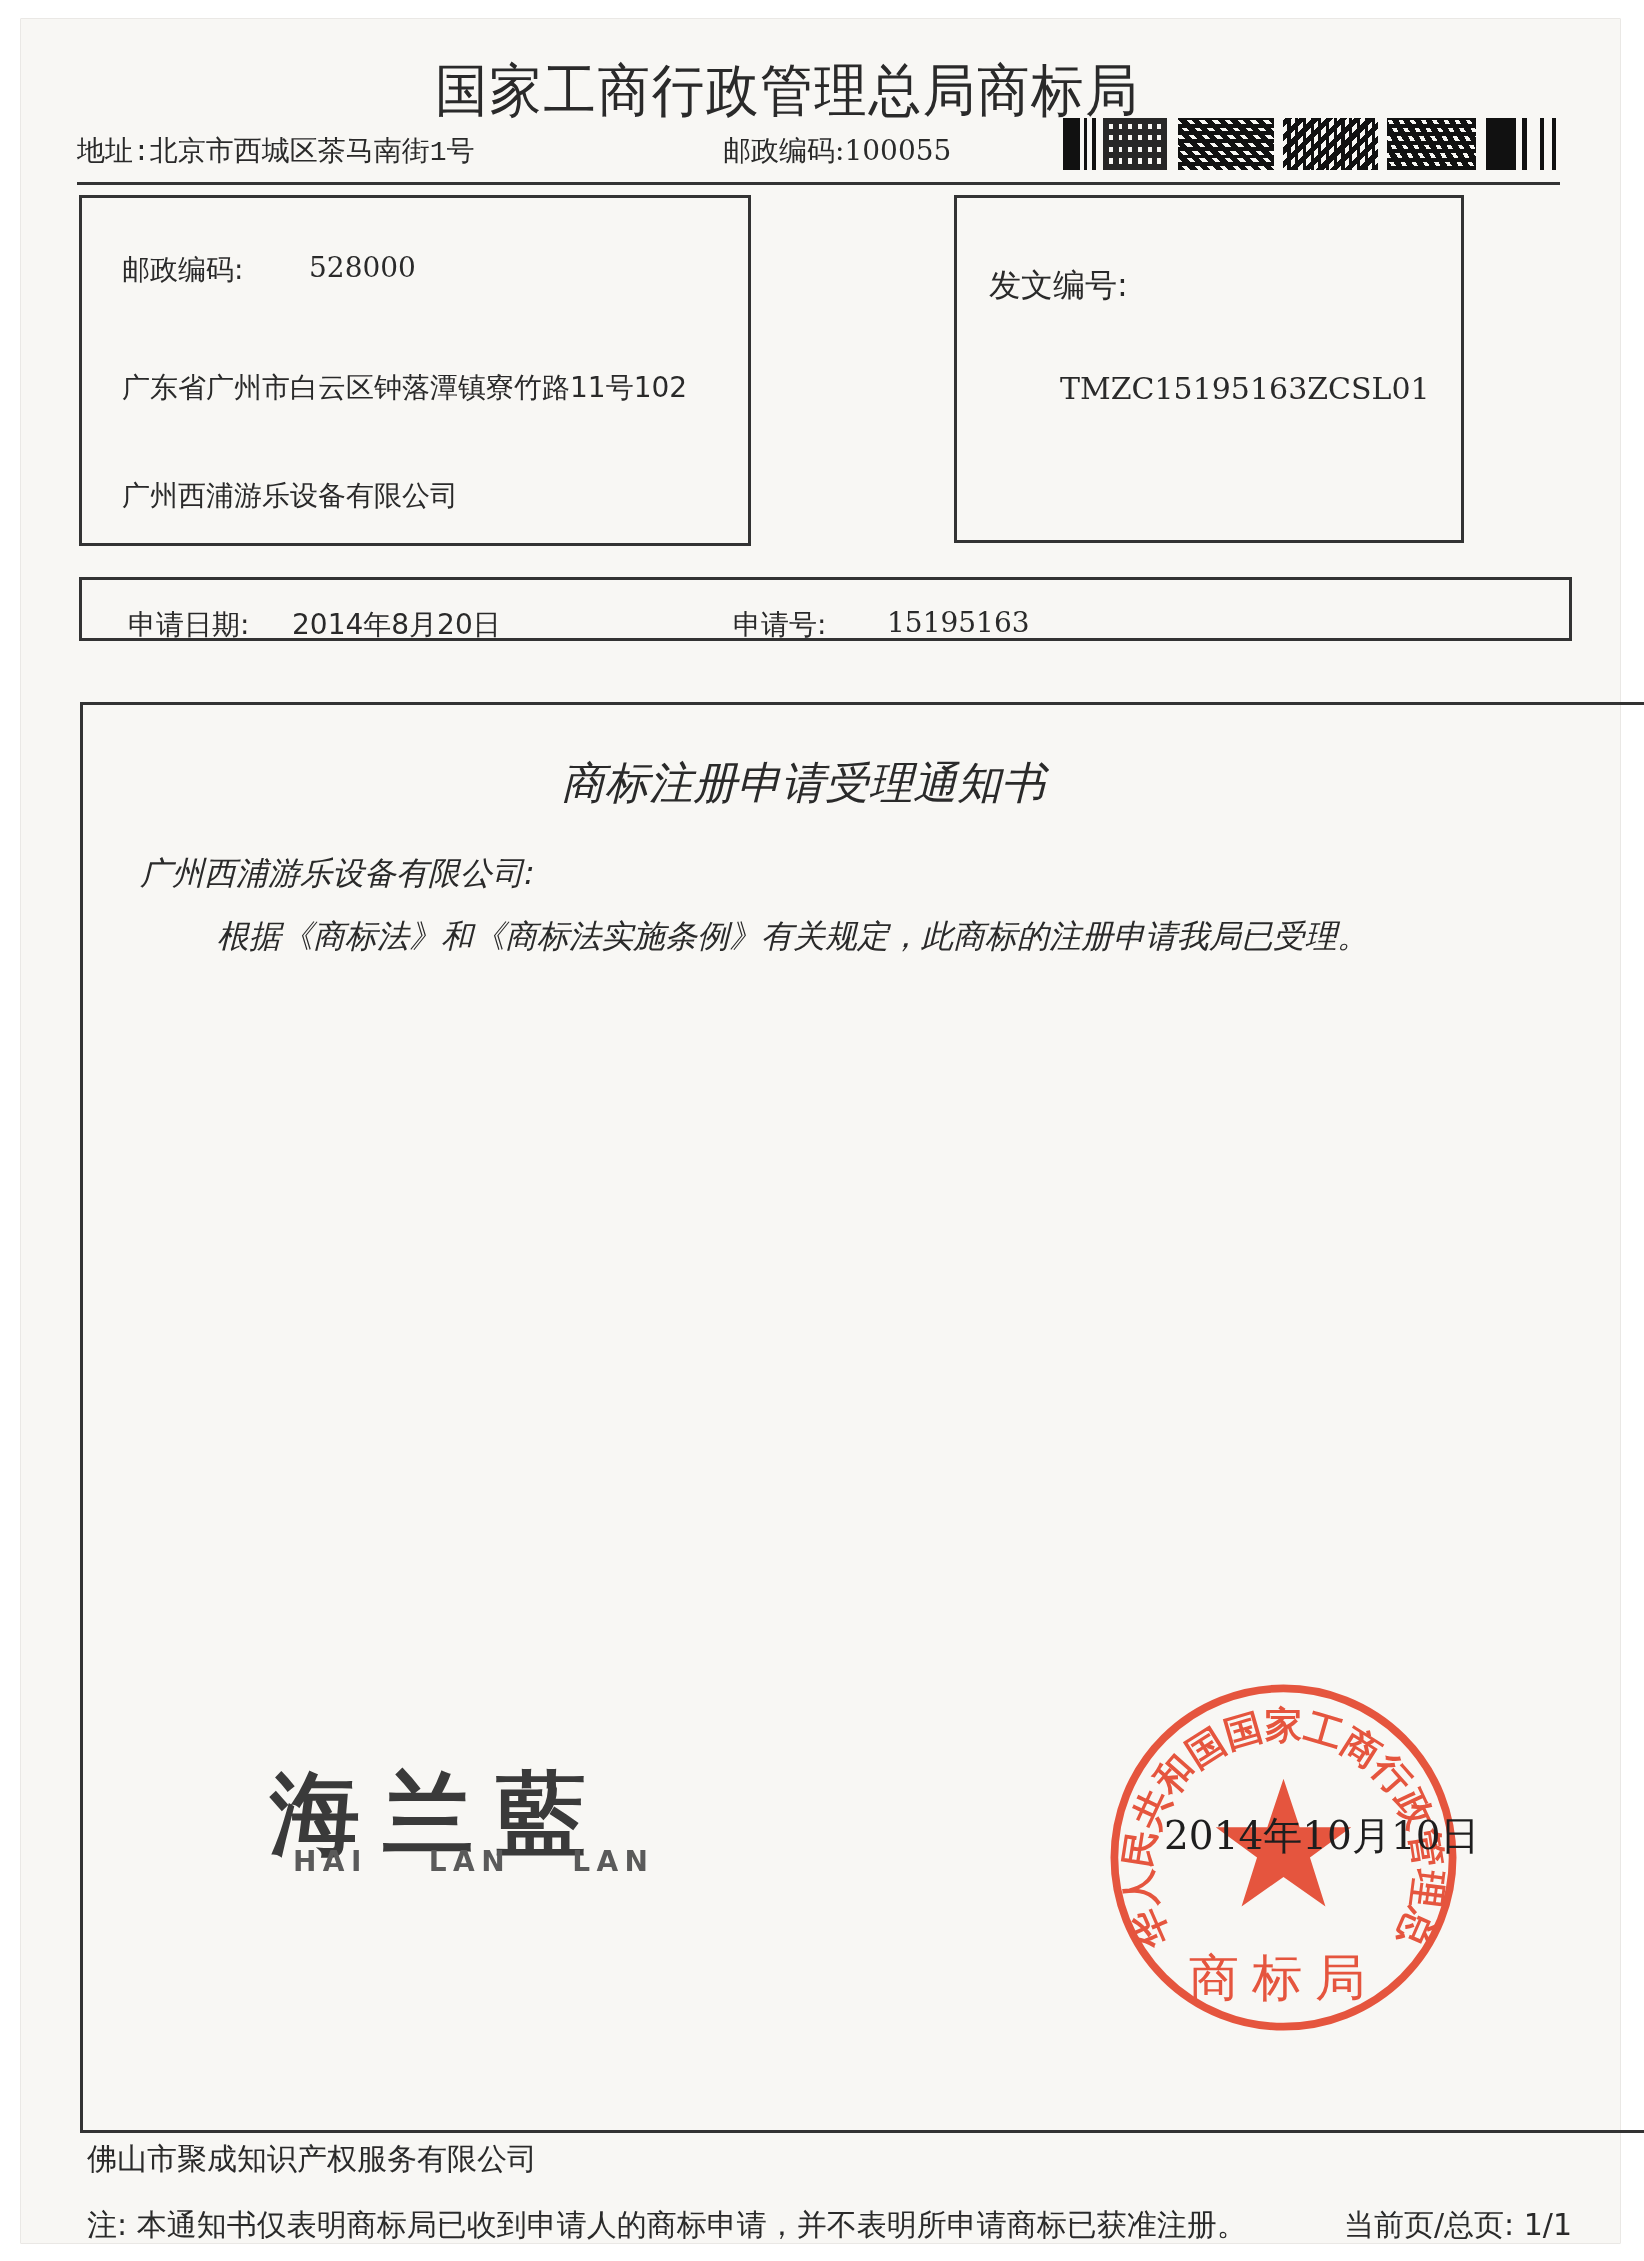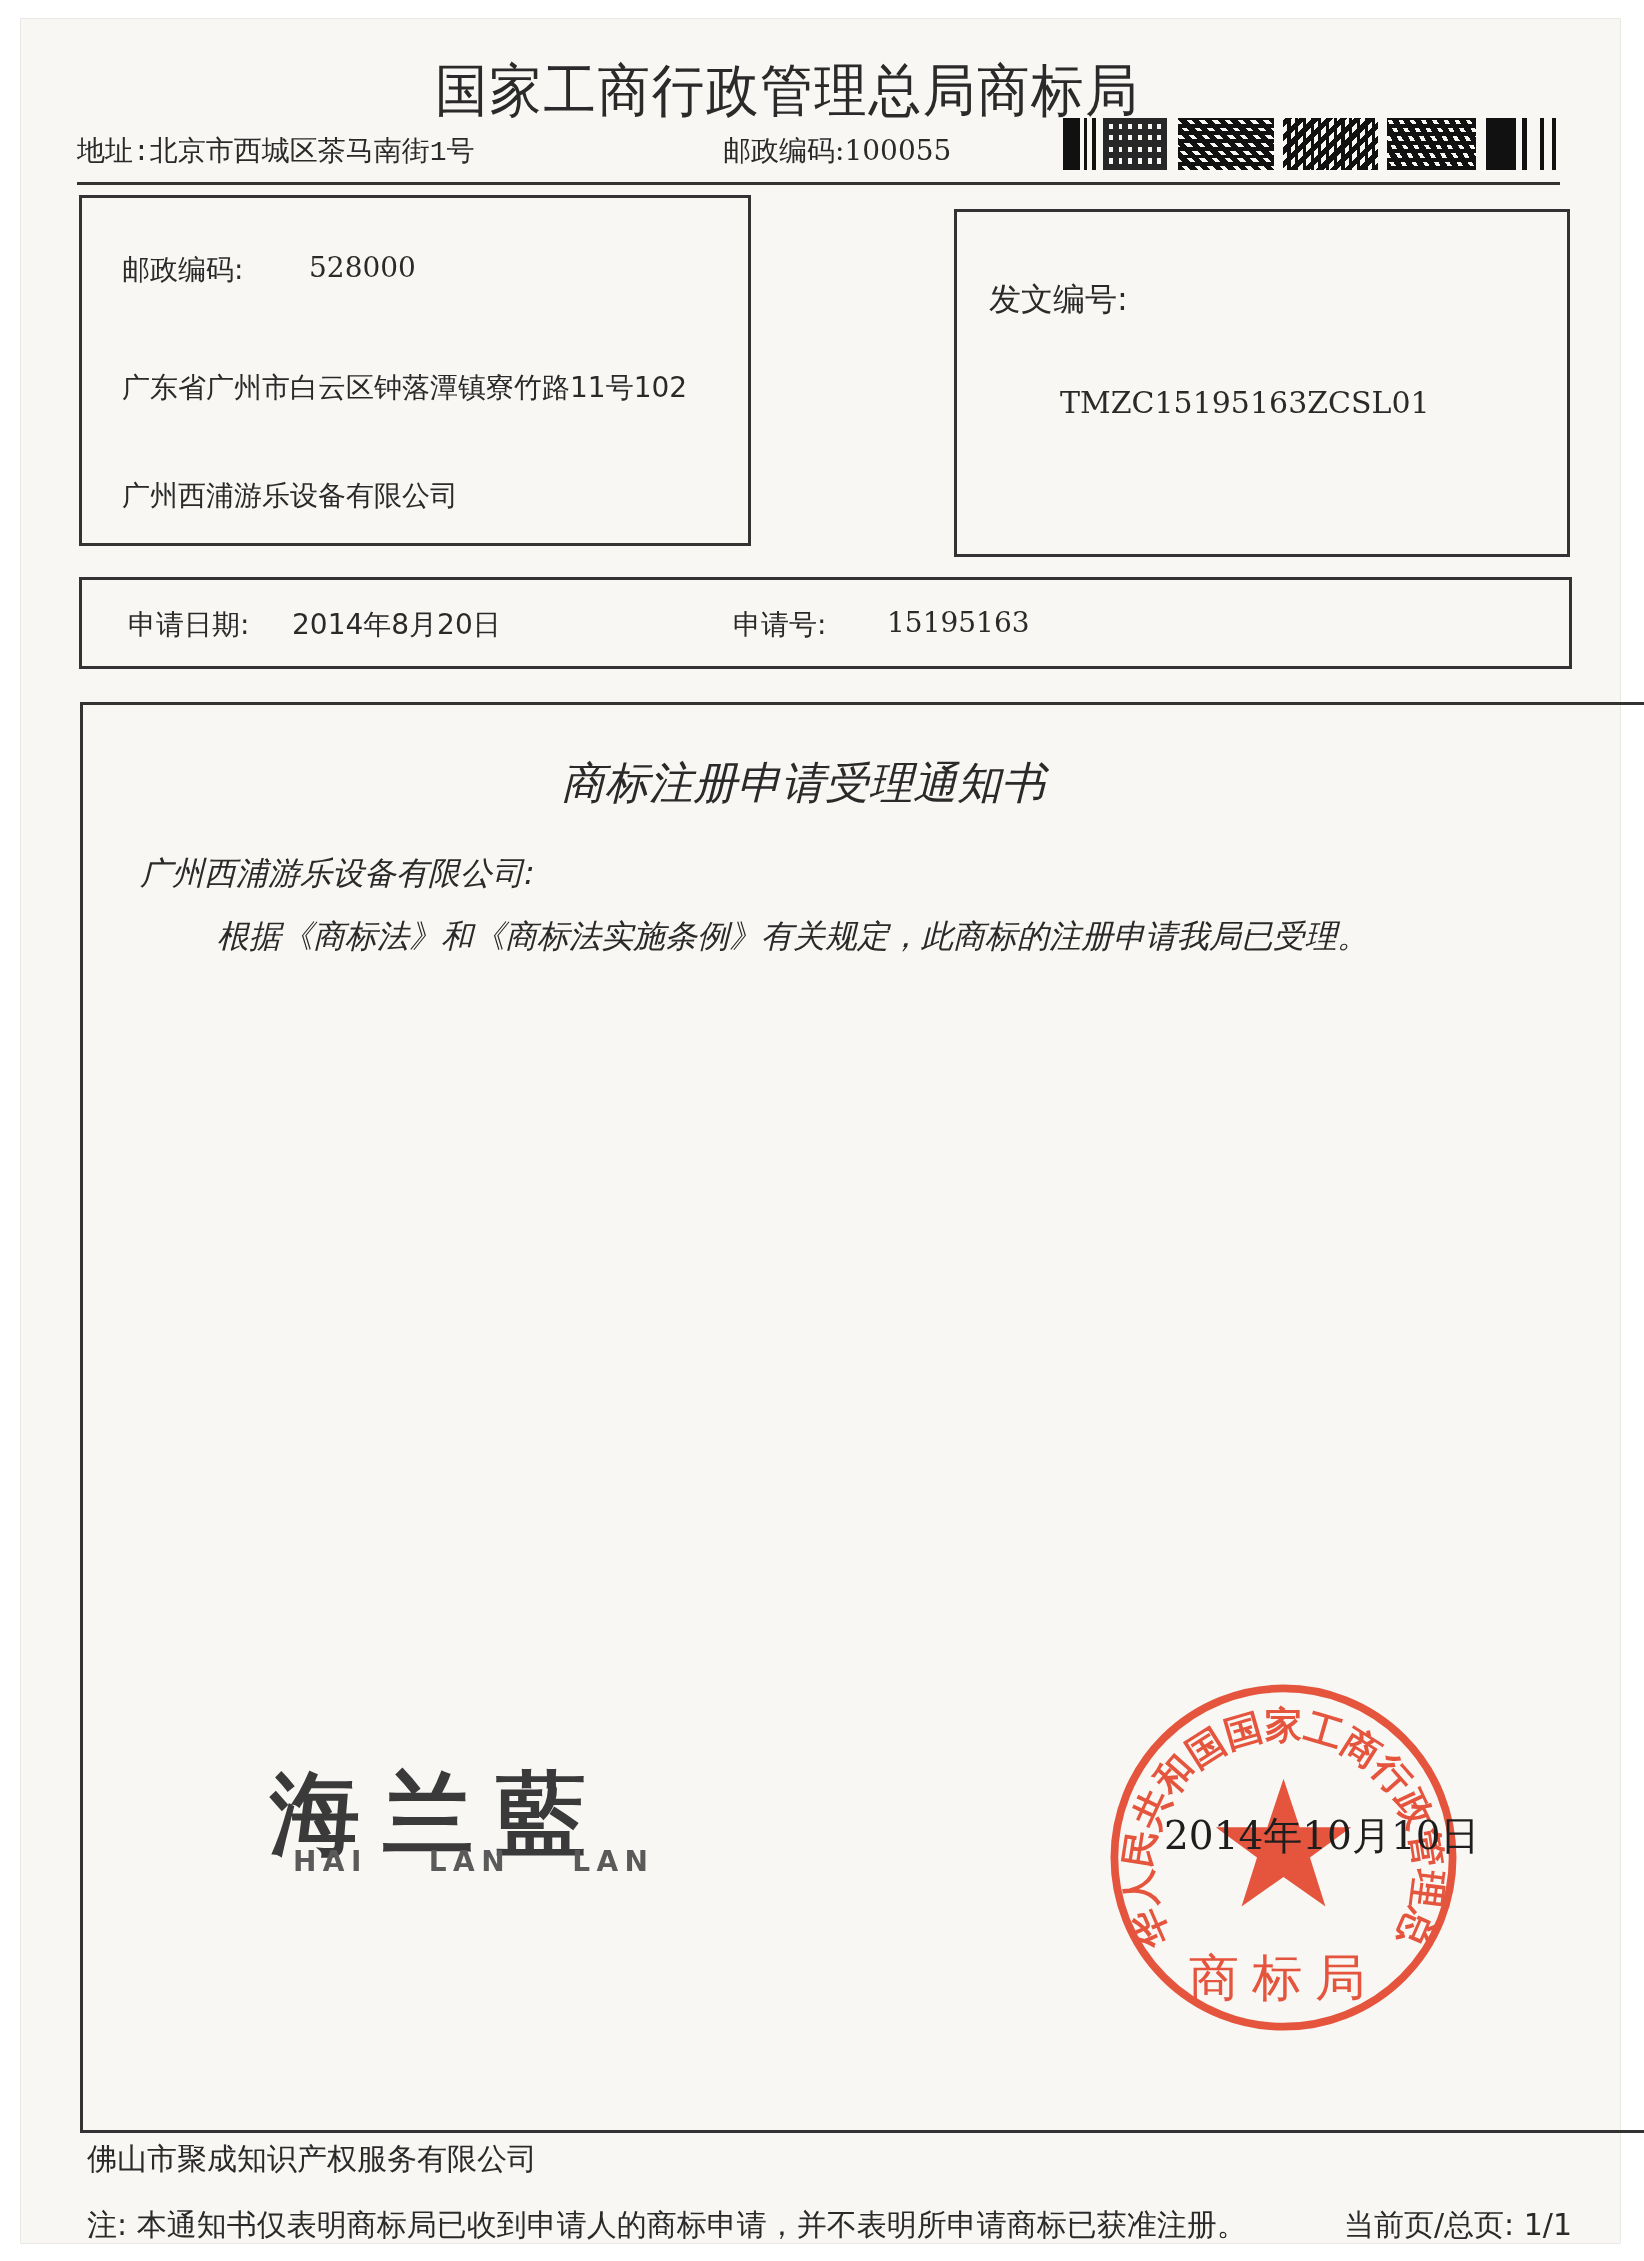--- a/index.html
+++ b/index.html
@@ -54,26 +54,26 @@
 </div>
 <div class="rule" style="left:77px; top:182px; width:1483px;"></div>
 
 <div class="box" style="left:79px; top:195px; width:672px; height:351px;">
   <div class="abs lbl sans" style="left:40px; top:53px;">邮政编码:</div>
   <div class="abs lbl serif" style="left:227px; top:53px;">528000</div>
   <div class="abs lbl sans" style="left:40px; top:171px;">广东省广州市白云区钟落潭镇寮竹路11号102</div>
   <div class="abs lbl sans" style="left:40px; top:279px;">广州西浦游乐设备有限公司</div>
 </div>
 
-<div class="box" style="left:954px; top:209px; width:616px; height:348px;">
+<div class="box" style="left:954px; top:195px; width:510px; height:348px;">
   <div class="abs sans" style="left:32px; top:66px; font-size:32px;">发文编号:</div>
   <div class="abs serif" style="left:103px; top:173px; font-size:30px;">TMZC15195163ZCSL01</div>
 </div>
 
-<div class="box" style="left:79px; top:577px; width:1493px; height:92px;">
+<div class="box" style="left:79px; top:577px; width:1493px; height:64px;">
   <div class="abs lbl sans" style="left:46px; top:26px;">申请日期:</div>
   <div class="abs lbl sans" style="left:210px; top:26px;">2014年8月20日</div>
   <div class="abs lbl sans" style="left:651px; top:26px;">申请号:</div>
   <div class="abs lbl serif" style="left:805px; top:26px;">15195163</div>
 </div>
 
 <div class="box" style="left:80px; top:702px; width:1643px; height:1431px;font-style:italic;">
   <div class="abs sans" style="left:478px; top:49px; font-size:44px;">商标注册申请受理通知书</div>
   <div class="abs sans" style="left:57px; top:147px; font-size:32px;">广州西浦游乐设备有限公司:</div>
   <div class="abs sans" style="left:134px; top:210px; font-size:32px;">根据《商标法》和《商标法实施条例》有关规定，此商标的注册申请我局已受理。</div>

